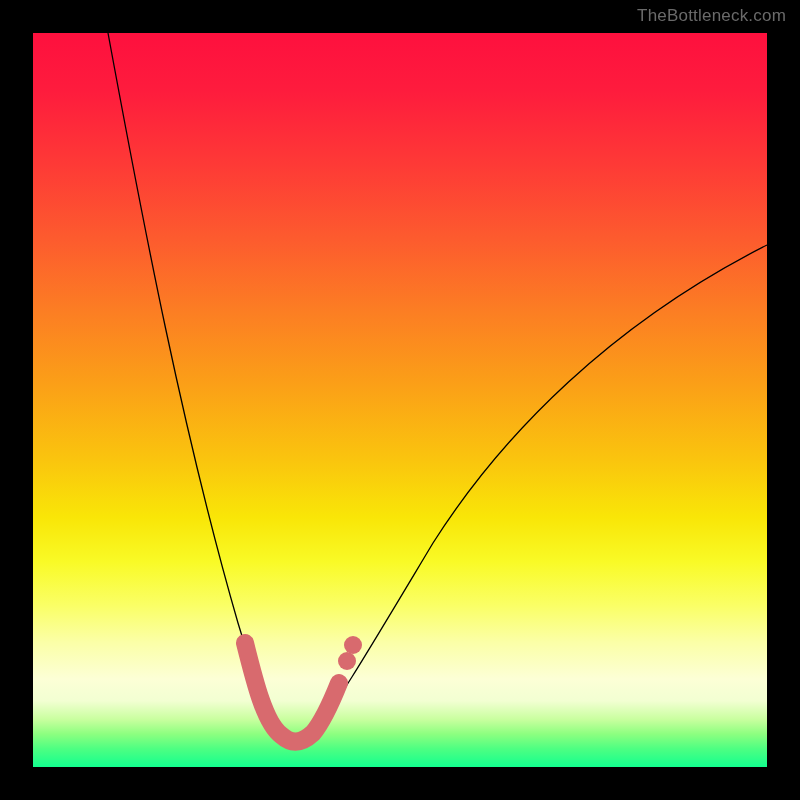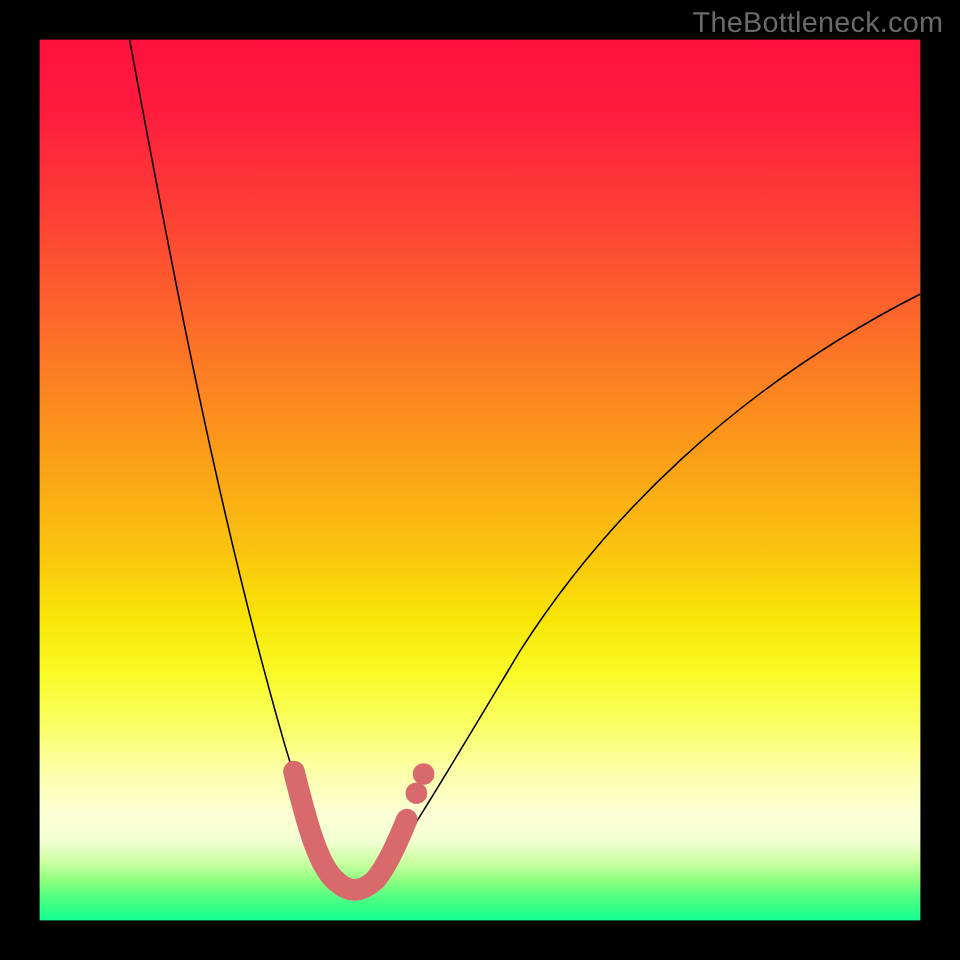--- a/index.html
+++ b/index.html
@@ -15,21 +15,21 @@
     position: relative;
     width: 800px;
     height: 800px;
     background: #000;
   }
   .watermark {
     position: absolute;
     top: 6px;
     right: 14px;
     color: #6a6a6a;
-    font-size: 24px;
+    font-size: 17px;
     font-weight: 500;
     letter-spacing: 0.2px;
     z-index: 10;
   }
   .plot-area {
     position: absolute;
     left: 33px;
     top: 33px;
     width: 734px;
     height: 734px;

